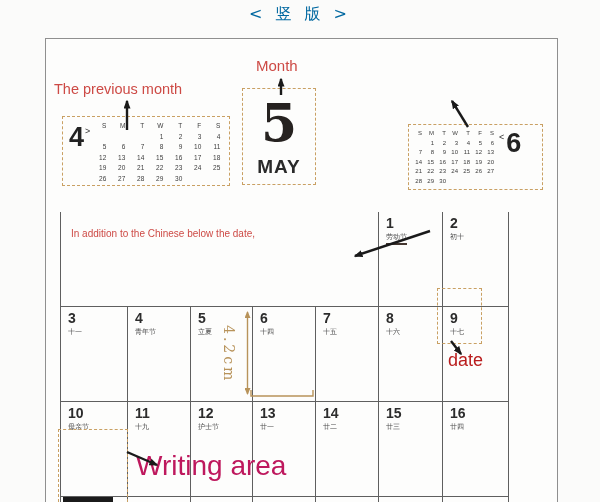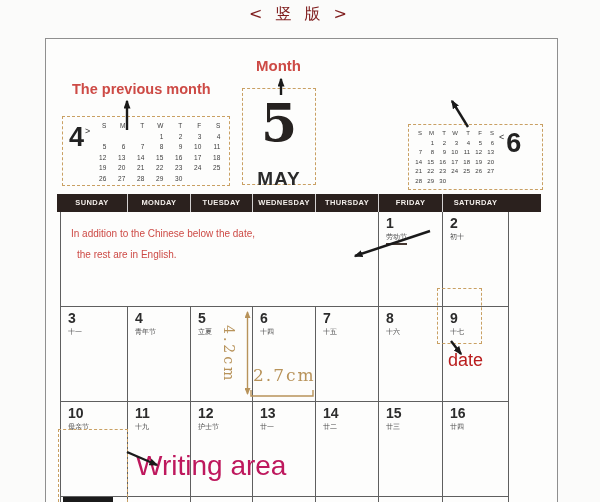--- a/index.html
+++ b/index.html
@@ -1,24 +1,24 @@
 <!DOCTYPE html>
 <html style="--red: #cd4a45; --gold: #c9a063; --mgold: #b8935a; --bar: #2b211e; --line: #5f5f5f; --arrow: #1a1a1a;"><head>
 <meta charset="utf-8">
 <style>
   *{box-sizing:border-box;margin:0;padding:0}
   body{margin:0;background:#ffffff}
   .page{position:relative;width:600px;height:502px;background:#fbfbfa;overflow:hidden;
         font-family:"Liberation Sans",sans-serif;color:#2e2e2e}
   #title{position:absolute;left:0;right:0;top:4px;text-align:center;
-         font-size:16px;letter-spacing:4px;color:#7f1d1d;font-family:"DejaVu Sans",sans-serif}
+         font-size:16px;letter-spacing:4px;color:#0369a1;font-family:"DejaVu Sans",sans-serif}
   .card{position:absolute;left:45px;top:38px;width:513px;height:464px;
         border:1px solid #8f8f8f;border-bottom:none;background:#fdfdfc}
-  .red{position:absolute;color:var(--red);font-size:14.5px;font-weight:700;white-space:nowrap}
-  #lbl-prev{left:72px;top:81px}
+  .red{position:absolute;color:var(--red);font-size:14.5px;font-weight:400;white-space:nowrap}
+  #lbl-prev{left:54px;top:81px}
   #lbl-month{left:256px;top:57px;font-size:15px}
   #lbl-next{left:402px;top:81px}
   .note{position:absolute;color:var(--red);font-size:10px;white-space:nowrap}
   #note1{left:71px;top:228px}
   #note2{left:77px;top:249px}
   .dashed{position:absolute;border:1.5px dashed var(--gold);background:transparent}
   
   #mini-prev{left:62px;top:116px;width:168px;height:70px;display:flex;align-items:flex-start}
   #mini-next{left:408px;top:124px;width:135px;height:66px;display:flex;align-items:flex-start}
   .big-month{font-size:27px;font-weight:700;color:#222;line-height:28px}
@@ -28,21 +28,21 @@
   #mini-next .mini-nav{margin:7px 1px 0 3px}
   .mini-grid{display:grid;margin-top:4px}
   #mini-prev .mini-grid{grid-template-columns:repeat(7,19px)}
   #mini-next .mini-grid{grid-template-columns:repeat(7,12px);margin-left:3px}
   .mini-hdr,.mini-day{font-size:6.5px;line-height:10.5px;text-align:right;padding-right:3px;color:#3c3c3c}
   #mini-next .mini-hdr,#mini-next .mini-day{font-size:6px;line-height:9.5px;padding-right:2px}
   
   #may-box{left:242px;top:88px;width:74px;height:97px;text-align:center}
   .may-number{display:block;font-family:"DejaVu Serif",serif;font-weight:700;
               font-size:52px;line-height:56px;margin-top:6px;color:#262220}
-  .may-name{display:block;font-size:19px;font-weight:700;letter-spacing:1px;margin-top:17px;color:#2a2a2a}
+  .may-name{display:block;font-size:19px;font-weight:700;letter-spacing:1px;margin-top:5px;color:#2a2a2a}
   
   #weekbar{position:absolute;left:57px;top:194px;width:484px;height:18px;background:var(--bar);display:flex}
   .weekday-label{flex:none;color:#f2ede9;font-size:7.5px;line-height:18px;text-align:center;
                  letter-spacing:.4px;font-weight:700}
   .weekday-label.sep{border-left:1px solid rgba(255,255,255,.8)}
   
   #maingrid{position:absolute;left:60px;top:212px}
   .grow{display:flex;width:449px;border-left:1px solid var(--line);border-bottom:1px solid var(--line)}
   .grow.cut{border-bottom:none}
   .gcell{flex:none;border-right:1px solid var(--line);padding:4px 0 0 7px;overflow:hidden}
@@ -67,21 +67,20 @@
 
 <div class="page">
 
   <div id="title">&lt; 竖 版 &gt;</div>
 
   <div class="card"></div>
 
   <div class="red" id="lbl-prev">The previous month</div>
   <div class="red" id="lbl-month">Month</div>
   <div class="note" id="note1">In addition to the Chinese below the date,</div>
-  <div class="note" id="note2">the rest are in English.</div>
 
   <div class="dashed" id="mini-prev">
     <span class="big-month">4</span>
     <span class="mini-nav">&gt;</span>
     <div class="mini-grid">
         <span class="mini-hdr">S</span>
         <span class="mini-hdr">M</span>
         <span class="mini-hdr">T</span>
         <span class="mini-hdr">W</span>
         <span class="mini-hdr">T</span>
@@ -172,30 +171,20 @@
         <span class="mini-day">30</span>
         <span class="mini-day"></span>
         <span class="mini-day"></span>
         <span class="mini-day"></span>
         <span class="mini-day"></span>
       </div>
     <span class="mini-nav">&lt;</span>
     <span class="big-month">6</span>
   </div>
 
-  <div id="weekbar">
-      <div class="weekday-label" style="width: 70px;">SUNDAY</div>
-      <div class="weekday-label sep" style="width: 63px;">MONDAY</div>
-      <div class="weekday-label sep" style="width: 62px;">TUESDAY</div>
-      <div class="weekday-label sep" style="width: 63px;">WEDNESDAY</div>
-      <div class="weekday-label sep" style="width: 63px;">THURSDAY</div>
-      <div class="weekday-label sep" style="width: 64px;">FRIDAY</div>
-      <div class="weekday-label sep" style="width: 66px;">SATURDAY</div>
-      <div class="weekday-label" style="width: 33px;"></div>
-    </div>
 
   <div id="maingrid">
       <div class="grow" style="height: 95px;">
         <div class="gcell" style="width: 318px;"></div>
         <div class="gcell" style="width: 64px;">
           <span class="day-number">1</span>
           <span class="day-sub u">劳动节</span>
         </div>
         <div class="gcell" style="width: 66px;">
           <span class="day-number">2</span>
@@ -273,21 +262,20 @@
       </div>
     </div>
 
   <div class="dashed" id="date-box"></div>
   <div class="dashed" id="writing-box"></div>
 
   <div id="lbl-date">date</div>
   <div id="lbl-writing">Writing area</div>
 
   <div id="dim-v">4.2cm</div>
-  <div id="dim-h">2.7cm</div>
 
   <div id="bottom-bar"></div>
 
   <svg id="arrows" width="600" height="502">
     <defs>
       <marker id="ah" markerWidth="9" markerHeight="7" refX="7.5" refY="3.5" orient="auto" markerUnits="userSpaceOnUse">
         <path d="M0,0 L9,3.5 L0,7 z" fill="#1a1a1a"></path>
       </marker>
       <marker id="gah" markerWidth="7" markerHeight="6" refX="6" refY="3" orient="auto-start-reverse" markerUnits="userSpaceOnUse">
         <path d="M0,0 L7,3 L0,6 z" fill="#b8935a"></path>

